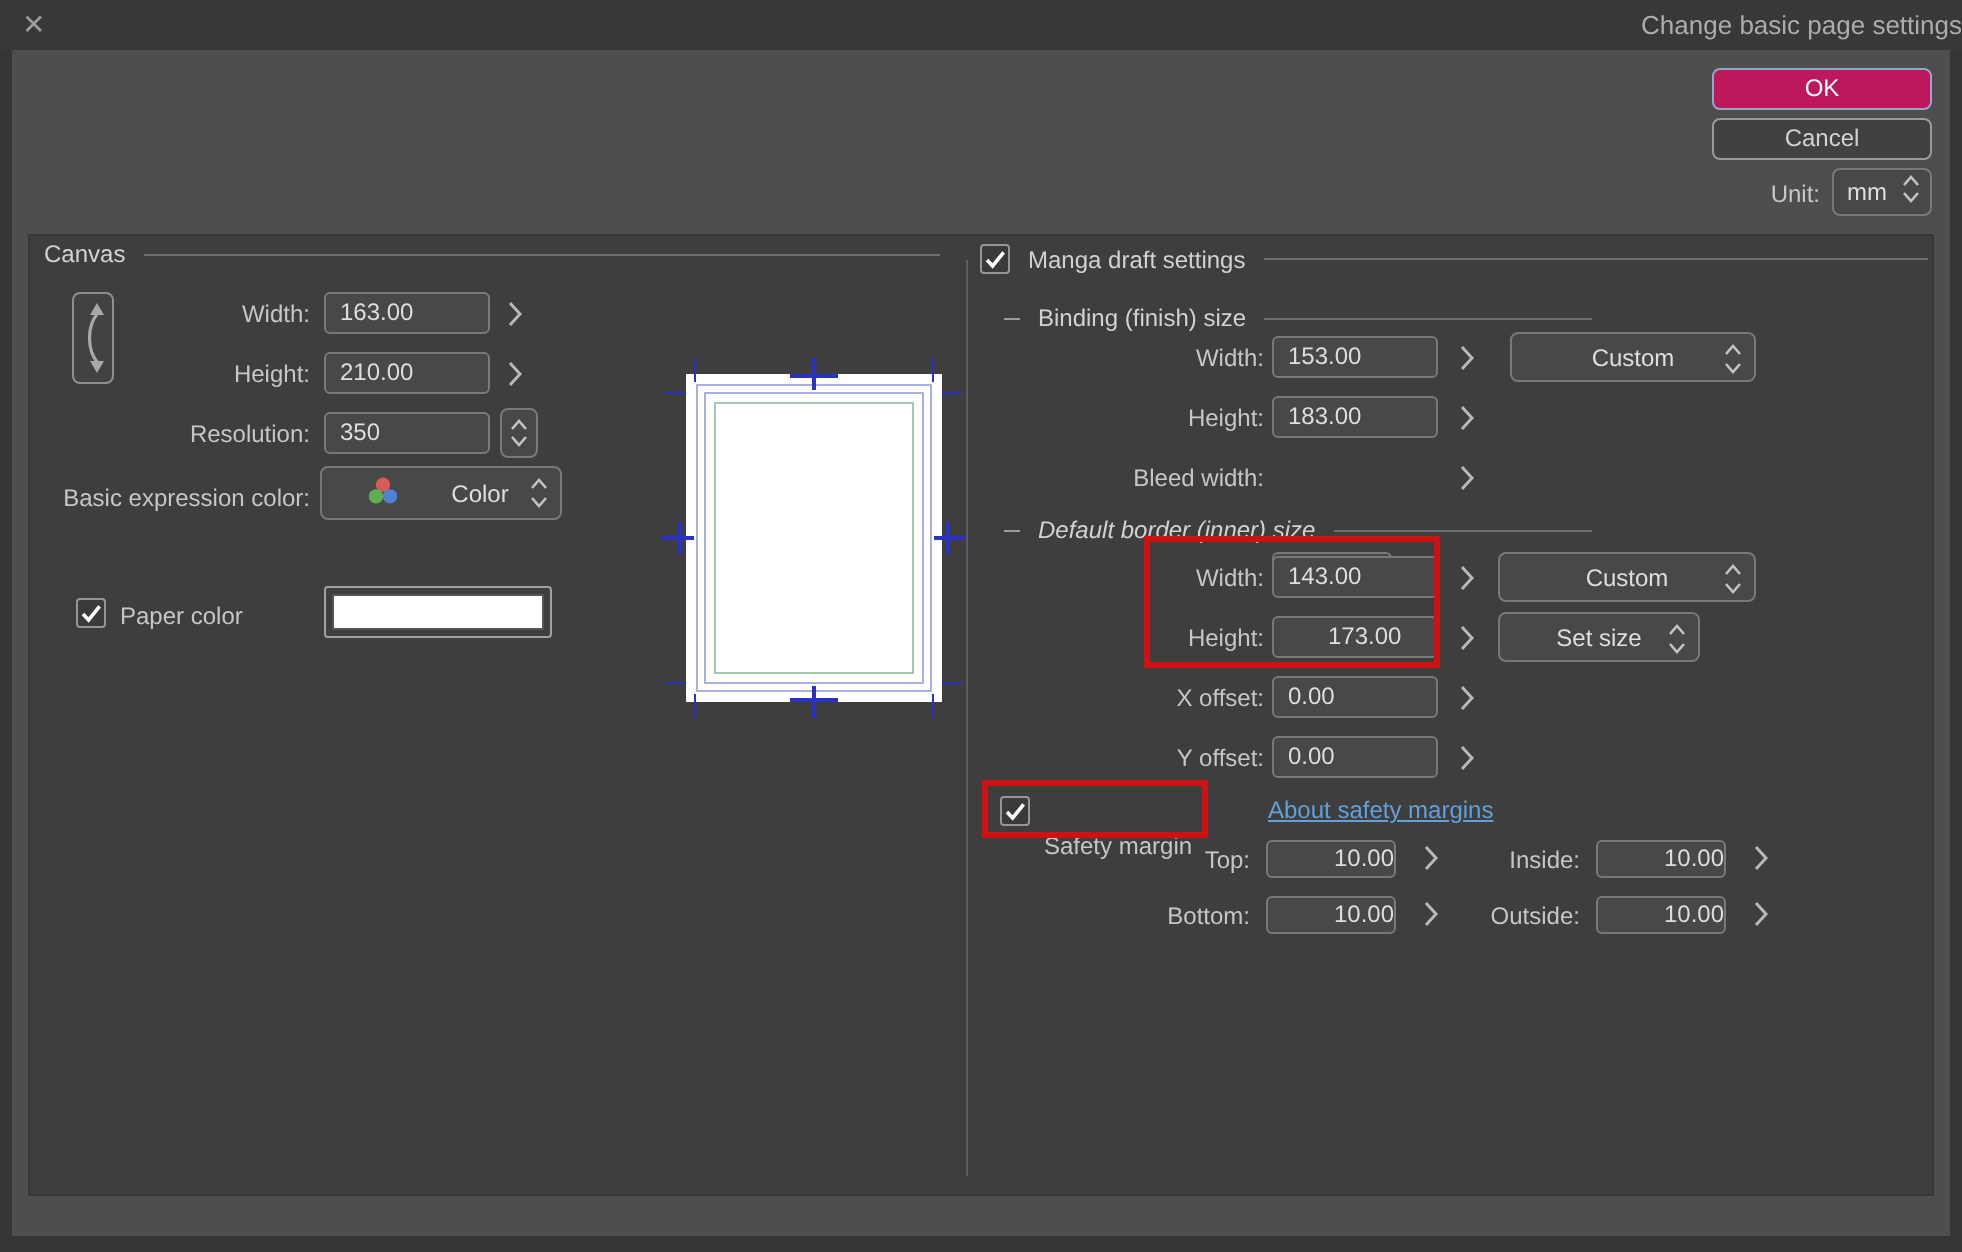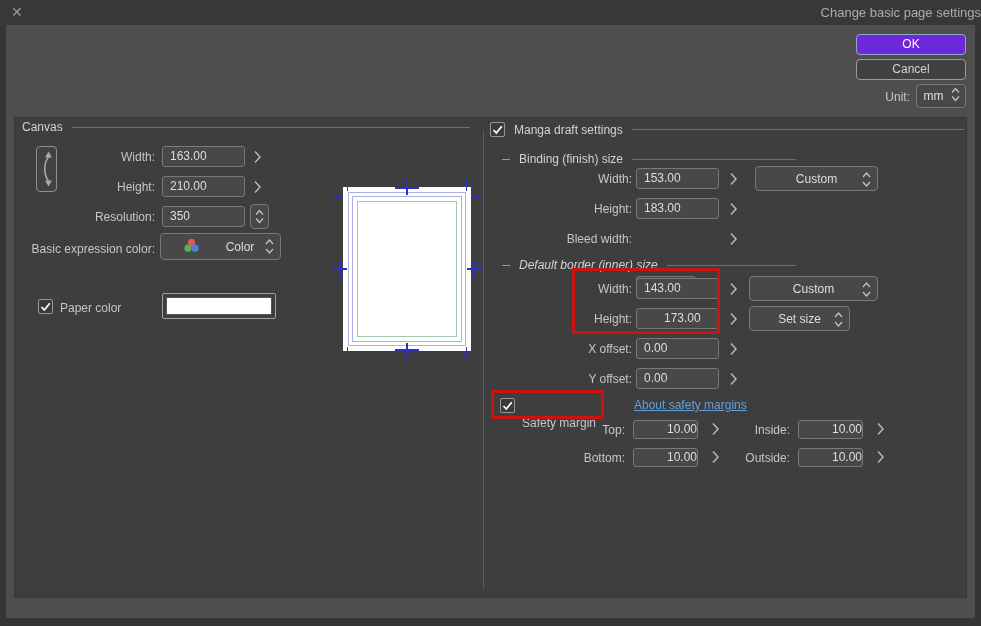--- a/index.html
+++ b/index.html
@@ -33,21 +33,21 @@
   .checkbox { position:absolute; width:15px; height:15px; background:#3a3a3a; border:1px solid #969696;
     border-radius:2px; display:flex; align-items:center; justify-content:center; }
   .hdr { position:absolute; display:flex; align-items:center; gap:9px; }
   .hdr .txt { color:#d2d2d2; font-size:12px; white-space:nowrap; }
   .hline { height:1px; background:#6e6e6e; flex:1; }
   .dash { width:8px; height:1px; background:#9a9a9a; }
   .link { position:absolute; color:#63a0d8; font-size:12px; text-decoration:underline; cursor:pointer; }
 
   .btn { position:absolute; left:856px; width:110px; height:21px; border-radius:4px;
     font-size:12px; text-align:center; line-height:19px; }
-  .btn-ok { top:34px; background:#6d28d9; border:1px solid #93a7c6; color:#ffffff; }
+  .btn-ok { top:34px; background:#be185d; border:1px solid #93a7c6; color:#ffffff; }
   .btn-cancel { top:59px; background:#414141; border:1px solid #9a9a9a; color:#d2d2d2; }
   .unit-dd { position:absolute; left:916px; top:84px; width:50px; height:24px; background:#484848;
     border:1px solid #797979; border-radius:4px; color:#dedede; font-size:12px;
     display:flex; align-items:center; }
   .unit-dd .dd-label { flex:1; text-align:center; }
 
   .swatch { position:absolute; left:162px; top:293px; width:114px; height:26px;
     background:#3e3e3e; border:1px solid #a2a2a2; border-radius:2px; padding:3px; }
   .swatch .inner { width:100%; height:100%; background:#ffffff; border:1px solid #555; }
 

